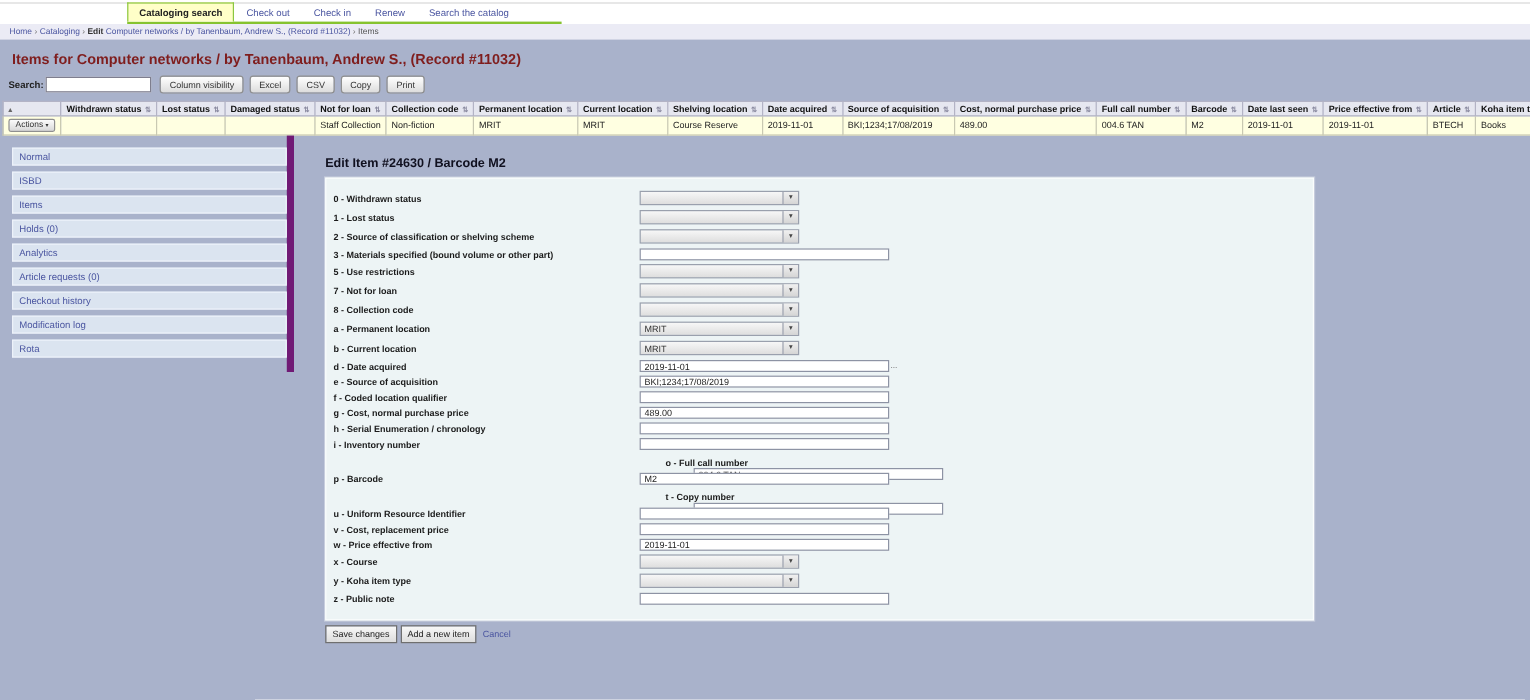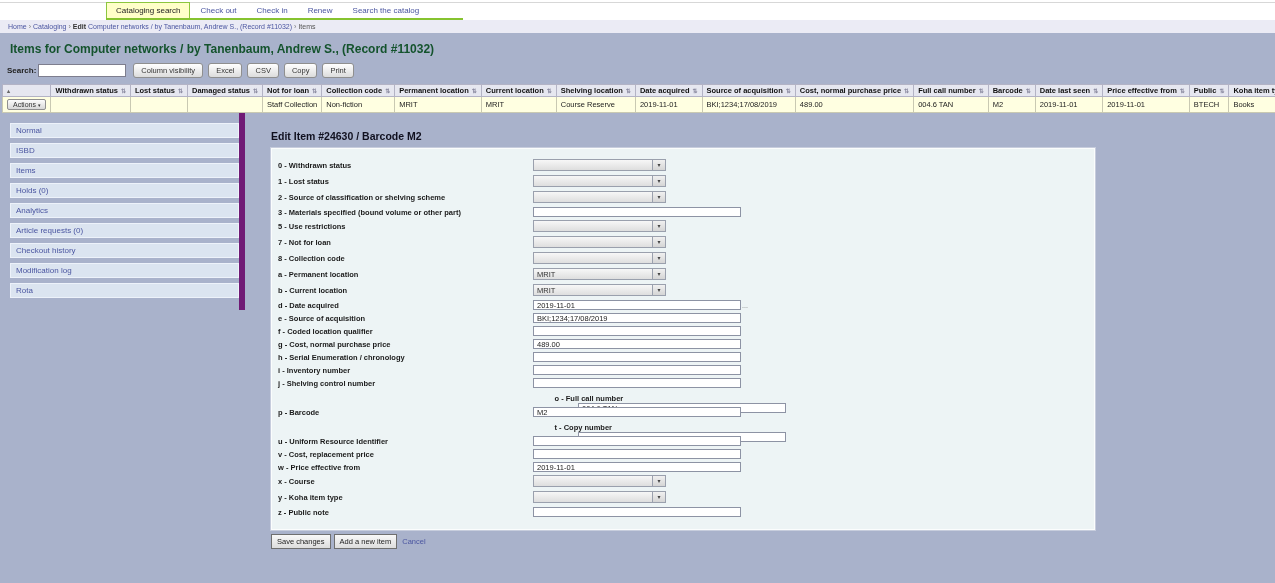--- a/index.html
+++ b/index.html
@@ -4,30 +4,30 @@
 <style>
   html,body{margin:0;padding:0;}
   body{font-family:"Liberation Sans", sans-serif;}
   .page{width:1275px;height:583px;overflow:hidden;position:relative;background:#a9b2cb;}
 
   
   .topbar{height:20px;background:#ffffff;position:relative;}
   .topline{position:absolute;top:2px;left:0;right:0;height:1px;background:#d7d7d7;}
   .tabs{position:absolute;left:106px;top:2px;height:16px;display:flex;align-items:flex-end;border-bottom:2px solid #86c32f;padding-right:34px;}
   .tab{font-size:8px;color:#4a55a0;padding:0 10px 3px 10px;cursor:pointer;white-space:nowrap;}
-  .tab.active{background:#ffffc8;border:1px solid #8cc63f;border-bottom:none;font-weight:normal;color:#222;padding:3px 9px 3px 9px;}
+  .tab.active{background:#ffffc8;border:1px solid #8cc63f;border-bottom:none;font-weight:bold;color:#222;padding:3px 9px 3px 9px;}
 
   
   .breadcrumb{height:13px;background:#ebebf5;font-size:7px;color:#555;padding:3px 8px 0 8px;box-sizing:border-box;white-space:nowrap;}
   .breadcrumb a{color:#4a55a0;text-decoration:none;}
   .crumb-sep{color:#777;margin:0 2px;}
   .crumb-bold{font-weight:bold;color:#333;}
 
   
-  .page-title{font-size:12px;font-weight:bold;color:#14532d;padding:9px 10px 5px 10px;}
+  .page-title{font-size:12px;font-weight:bold;color:#7f1d1d;padding:9px 10px 5px 10px;}
 
   
   .toolbar{display:flex;align-items:center;padding:2px 0 2px 7px;}
   .search-label{font-size:8px;font-weight:bold;color:#222;}
   .search-input{width:88px;height:13px;border:1px solid #7e7e8e;font-size:8px;margin-left:2px;box-sizing:border-box;background:#fff;font-family:inherit;}
   .btn-group{display:flex;gap:5px;margin-left:7px;}
   .tbtn{font-size:7.5px;font-family:inherit;color:#333;padding:2px 7px;background:linear-gradient(#ffffff,#dcdcdc);border:1px solid #8f8f8f;border-radius:3px;cursor:pointer;white-space:nowrap;text-align:right;}
 
   
   .items-table{border-collapse:collapse;margin:4px 0 0 2px;}
@@ -110,21 +110,21 @@
           <th><span>Permanent location</span><span class="sorticon">⇅</span></th>
           <th><span>Current location</span><span class="sorticon">⇅</span></th>
           <th><span>Shelving location</span><span class="sorticon">⇅</span></th>
           <th><span>Date acquired</span><span class="sorticon">⇅</span></th>
           <th><span>Source of acquisition</span><span class="sorticon">⇅</span></th>
           <th><span>Cost, normal purchase price</span><span class="sorticon">⇅</span></th>
           <th><span>Full call number</span><span class="sorticon">⇅</span></th>
           <th><span>Barcode</span><span class="sorticon">⇅</span></th>
           <th><span>Date last seen</span><span class="sorticon">⇅</span></th>
           <th><span>Price effective from</span><span class="sorticon">⇅</span></th>
-          <th><span>Public</span><span class="sorticon">⇅</span></th>
+          <th><span>Article</span><span class="sorticon">⇅</span></th>
           <th><span>Koha item type</span></th>
         </tr>
     </thead>
     <tbody>
       <tr id="items-data-row">
         <td>
           <button class="actions-btn"><span>Actions</span><span class="caret">▾</span></button>
         </td>
       <td></td>
           <td></td>
@@ -241,24 +241,20 @@
             <input class="ftext" type="text" value="489.00" style="">
           </div>
           <div class="frow txt">
             <label class="flabel">h - Serial Enumeration / chronology</label>
             <input class="ftext" type="text" style="">
           </div>
           <div class="frow txt">
             <label class="flabel">i - Inventory number</label>
             <input class="ftext" type="text" style="">
           </div>
-          <div class="frow txt">
-            <label class="flabel">j - Shelving control number</label>
-            <input class="ftext" type="text" style="">
-          </div>
           <div class="frow txt gap">
             <label class="flabel">o - Full call number</label>
             <input class="ftext" type="text" value="004.6 TAN" style="">
           </div>
           <div class="frow txt">
             <label class="flabel">p - Barcode</label>
             <input class="ftext" type="text" value="M2" style="">
           </div>
           <div class="frow txt gap">
             <label class="flabel">t - Copy number</label>

